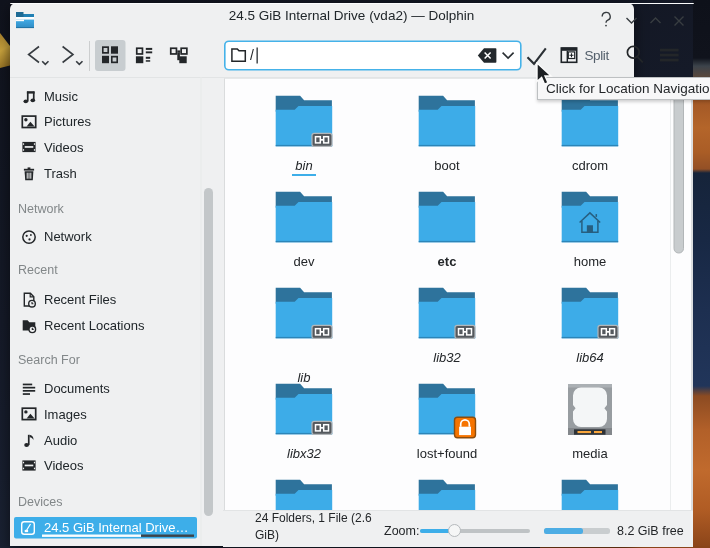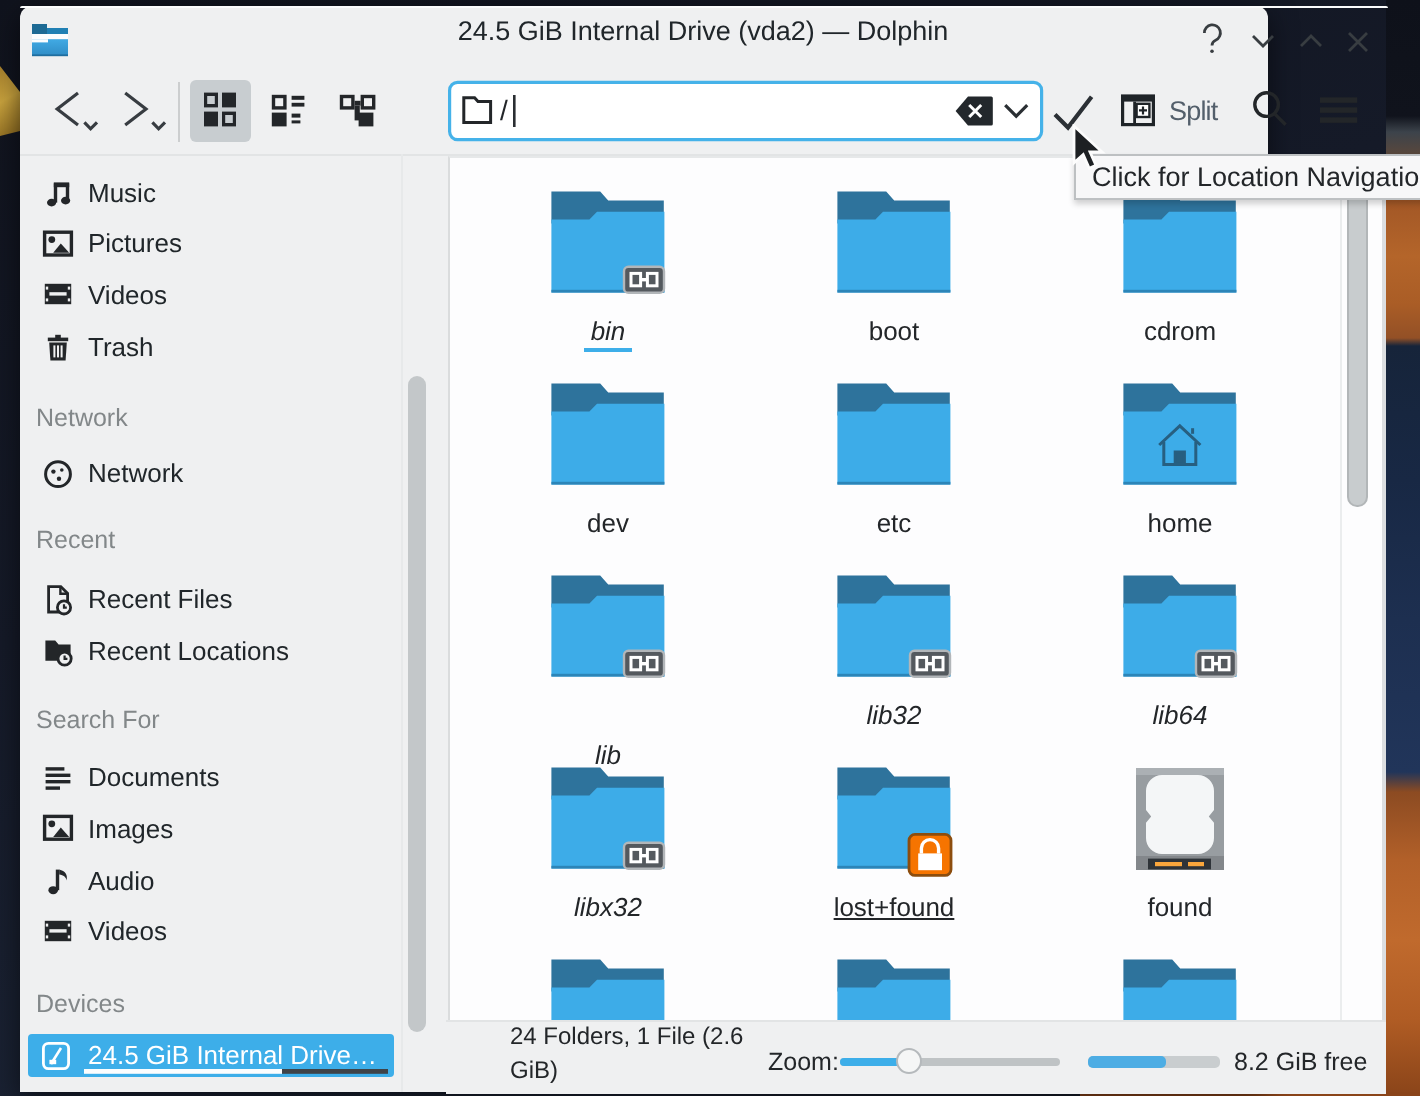--- a/index.html
+++ b/index.html
@@ -303,28 +303,28 @@
         <use href="#fo" x="336.7" y="400.7"></use>
 
         <rect x="445" y="0" width="1" height="431" fill="#ebedee"></rect>
         <rect x="449" y="9" width="9.5" height="165" rx="4.5" fill="#c8ccce" stroke="#b2b6b8" stroke-width="1"></rect>
       </svg>
       <div class="flabel it" style="left:14px;top:79px;">bin</div>
       <div class="flabel" style="left:157px;top:79px;">boot</div>
       <div class="flabel" style="left:300px;top:79px;">cdrom</div>
       <div class="abs" style="left:66.5px;top:95px;width:24.5px;height:2px;background:#3daee9;"></div>
       <div class="flabel" style="left:14px;top:175px;">dev</div>
-      <div class="flabel" style="left:157px;top:175px;">etc</div>
+      <div class="flabel" style="left:157px;top:175px;font-weight:bold;">etc</div>
       <div class="flabel" style="left:300px;top:175px;">home</div>
       <div class="flabel it" style="left:14px;top:271px;margin-top:20px;">lib</div>
       <div class="flabel it" style="left:157px;top:271px;">lib32</div>
       <div class="flabel it" style="left:300px;top:271px;">lib64</div>
       <div class="flabel it" style="left:14px;top:367px;">libx32</div>
-      <div class="flabel" style="left:157px;top:367px;text-decoration:underline;">lost+found</div>
-      <div class="flabel" style="left:300px;top:367px;">found</div>
+      <div class="flabel" style="left:157px;top:367px;">lost+found</div>
+      <div class="flabel" style="left:300px;top:367px;">media</div>
     </div>
     <div id="status">
       <div class="abs" style="left:2px;top:-1px;width:136px;line-height:17.5px;margin-left:30px;">24 Folders, 1 File (2.6 GiB)</div>
       <div class="abs" style="left:161px;top:13px;font-size:12.5px;">Zoom:</div>
       <div class="abs" style="left:197px;top:18.5px;width:110px;height:3.5px;border-radius:2px;background:#bfc3c5;"></div>
       <div class="abs" style="left:197px;top:18.5px;width:30px;height:3.5px;border-radius:2px;background:#3daee9;"></div>
       <div class="abs" style="left:224.5px;top:13px;width:13.5px;height:13.5px;border-radius:50%;background:#f5f6f6;border:1px solid #b5b9bc;box-sizing:border-box;"></div>
       <div class="abs" style="left:321px;top:17.5px;width:66px;height:5.5px;border-radius:2.5px;background:#c9cdcf;"></div>
       <div class="abs" style="left:321px;top:17.5px;width:39px;height:5.5px;border-radius:2.5px;background:#4dade4;"></div>
       <div class="abs" style="left:394px;top:13px;font-size:12.5px;">8.2 GiB free</div>

